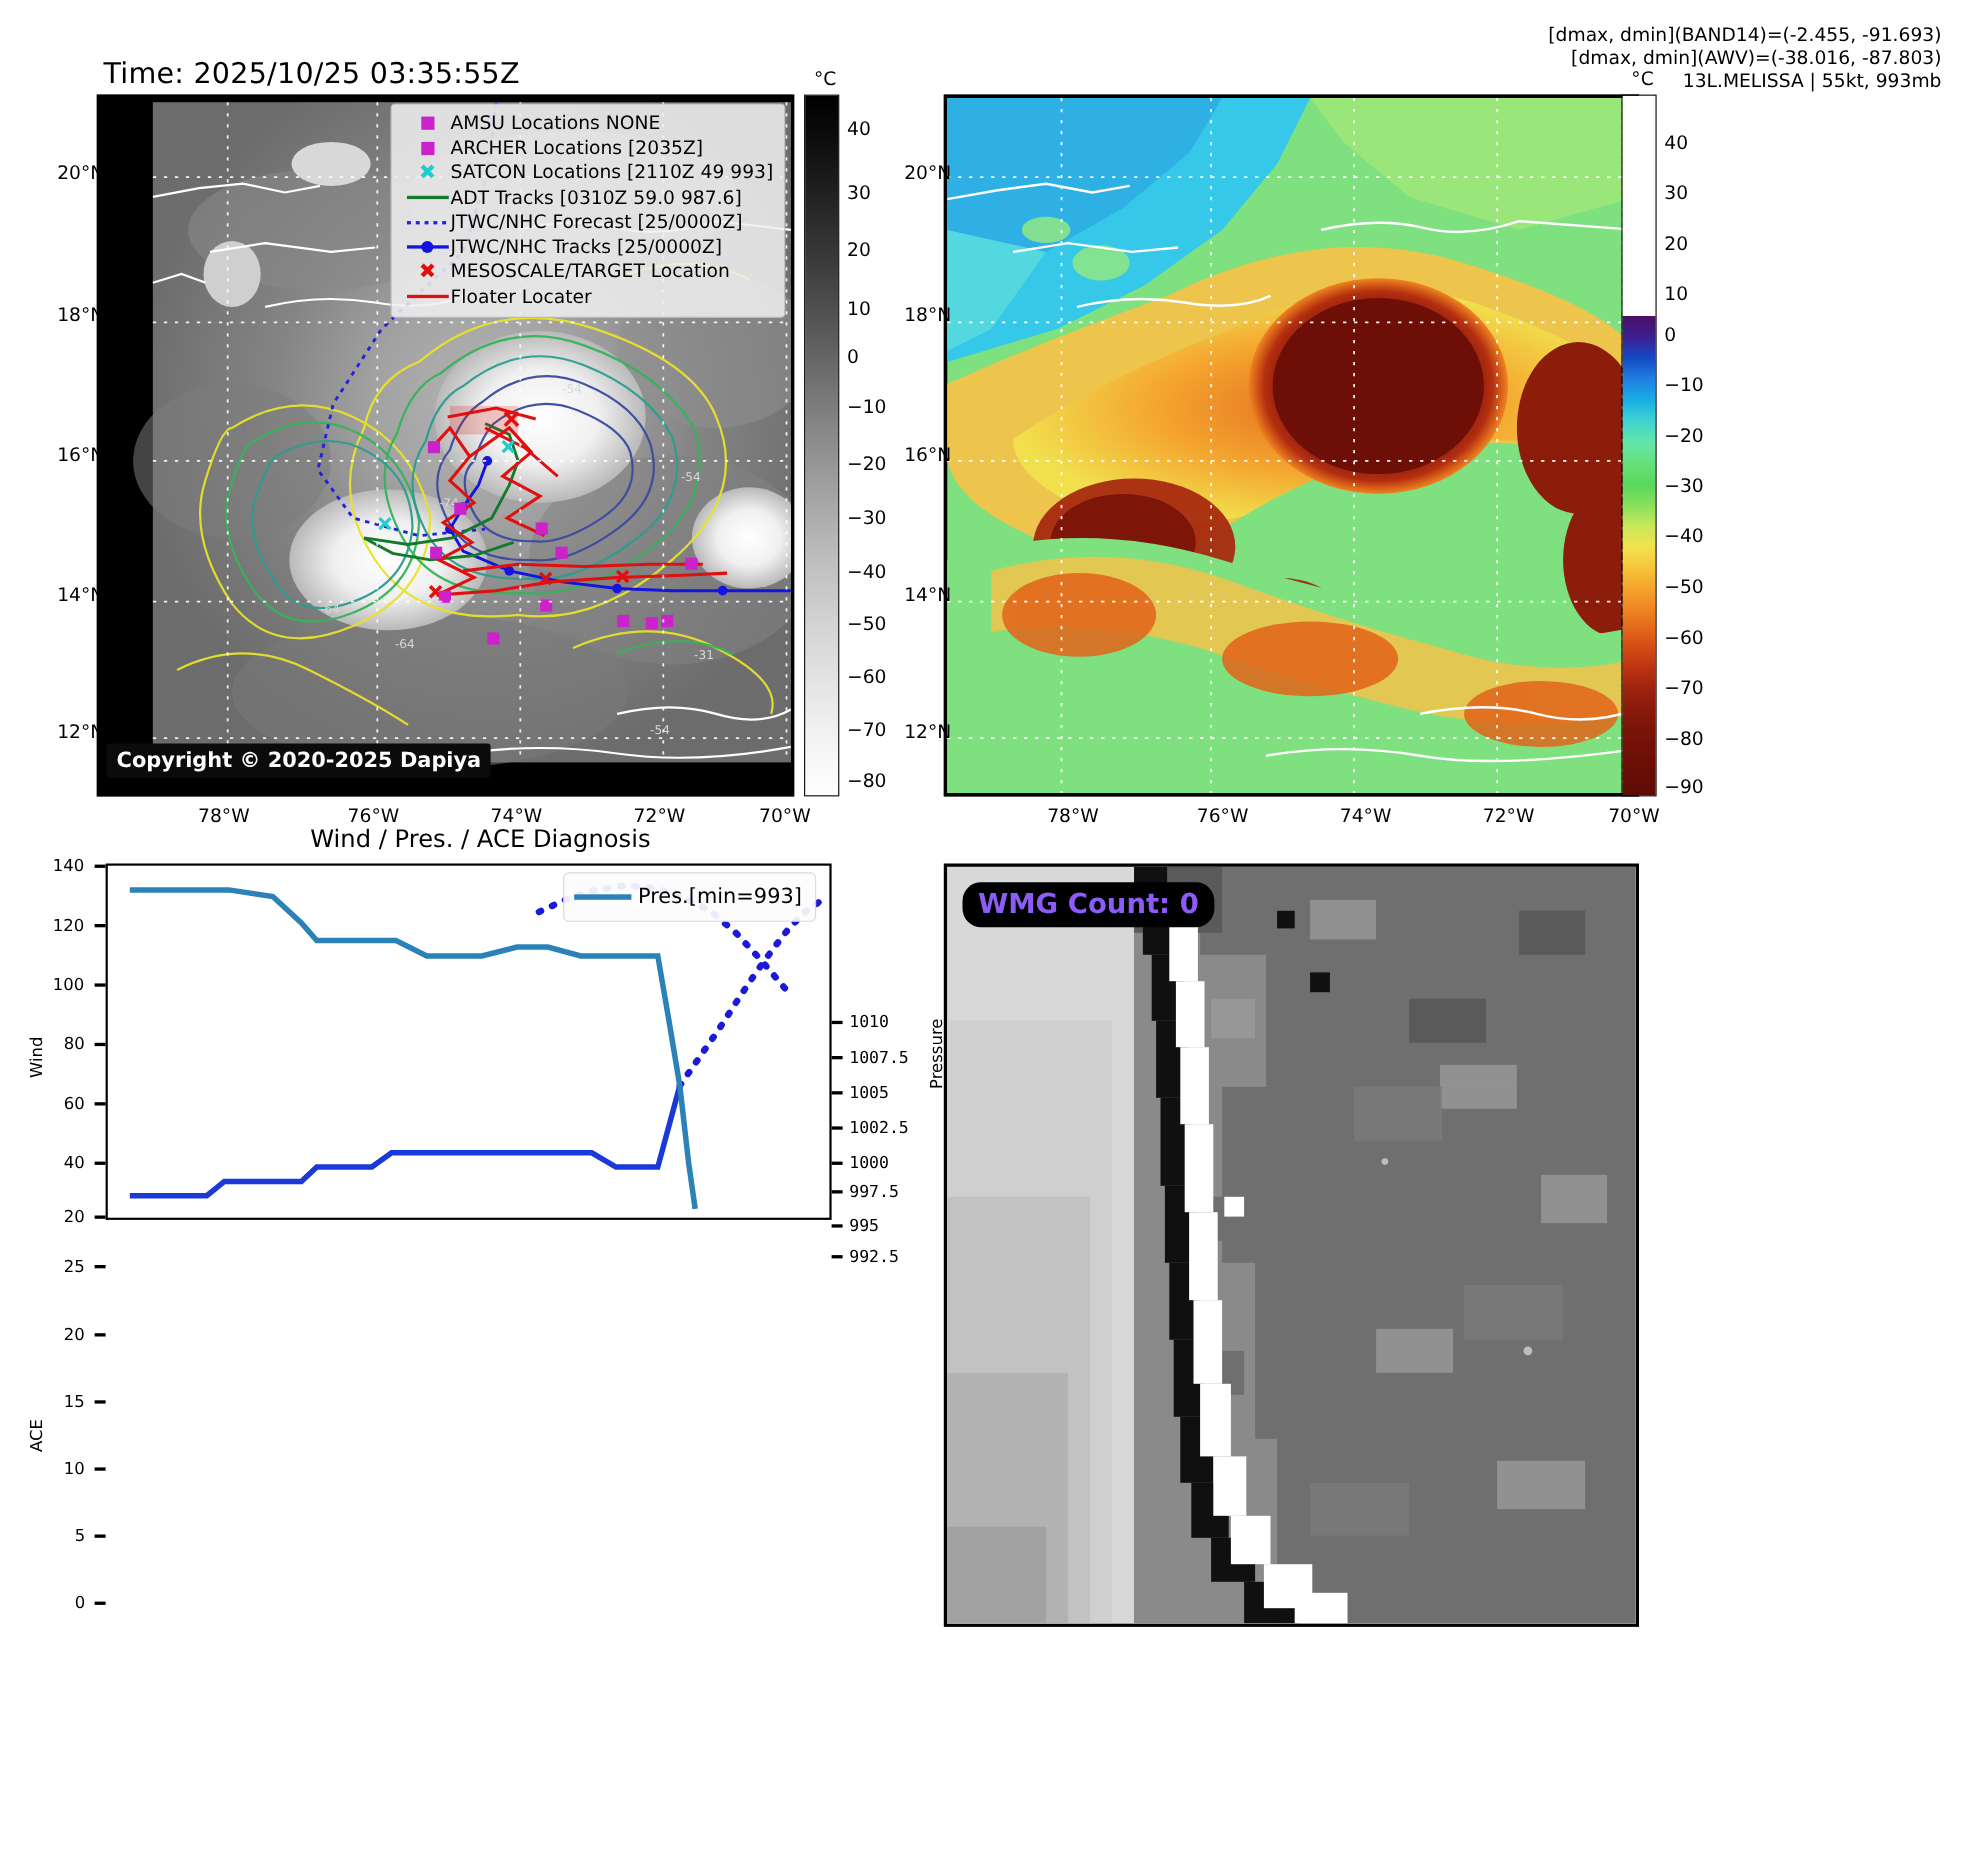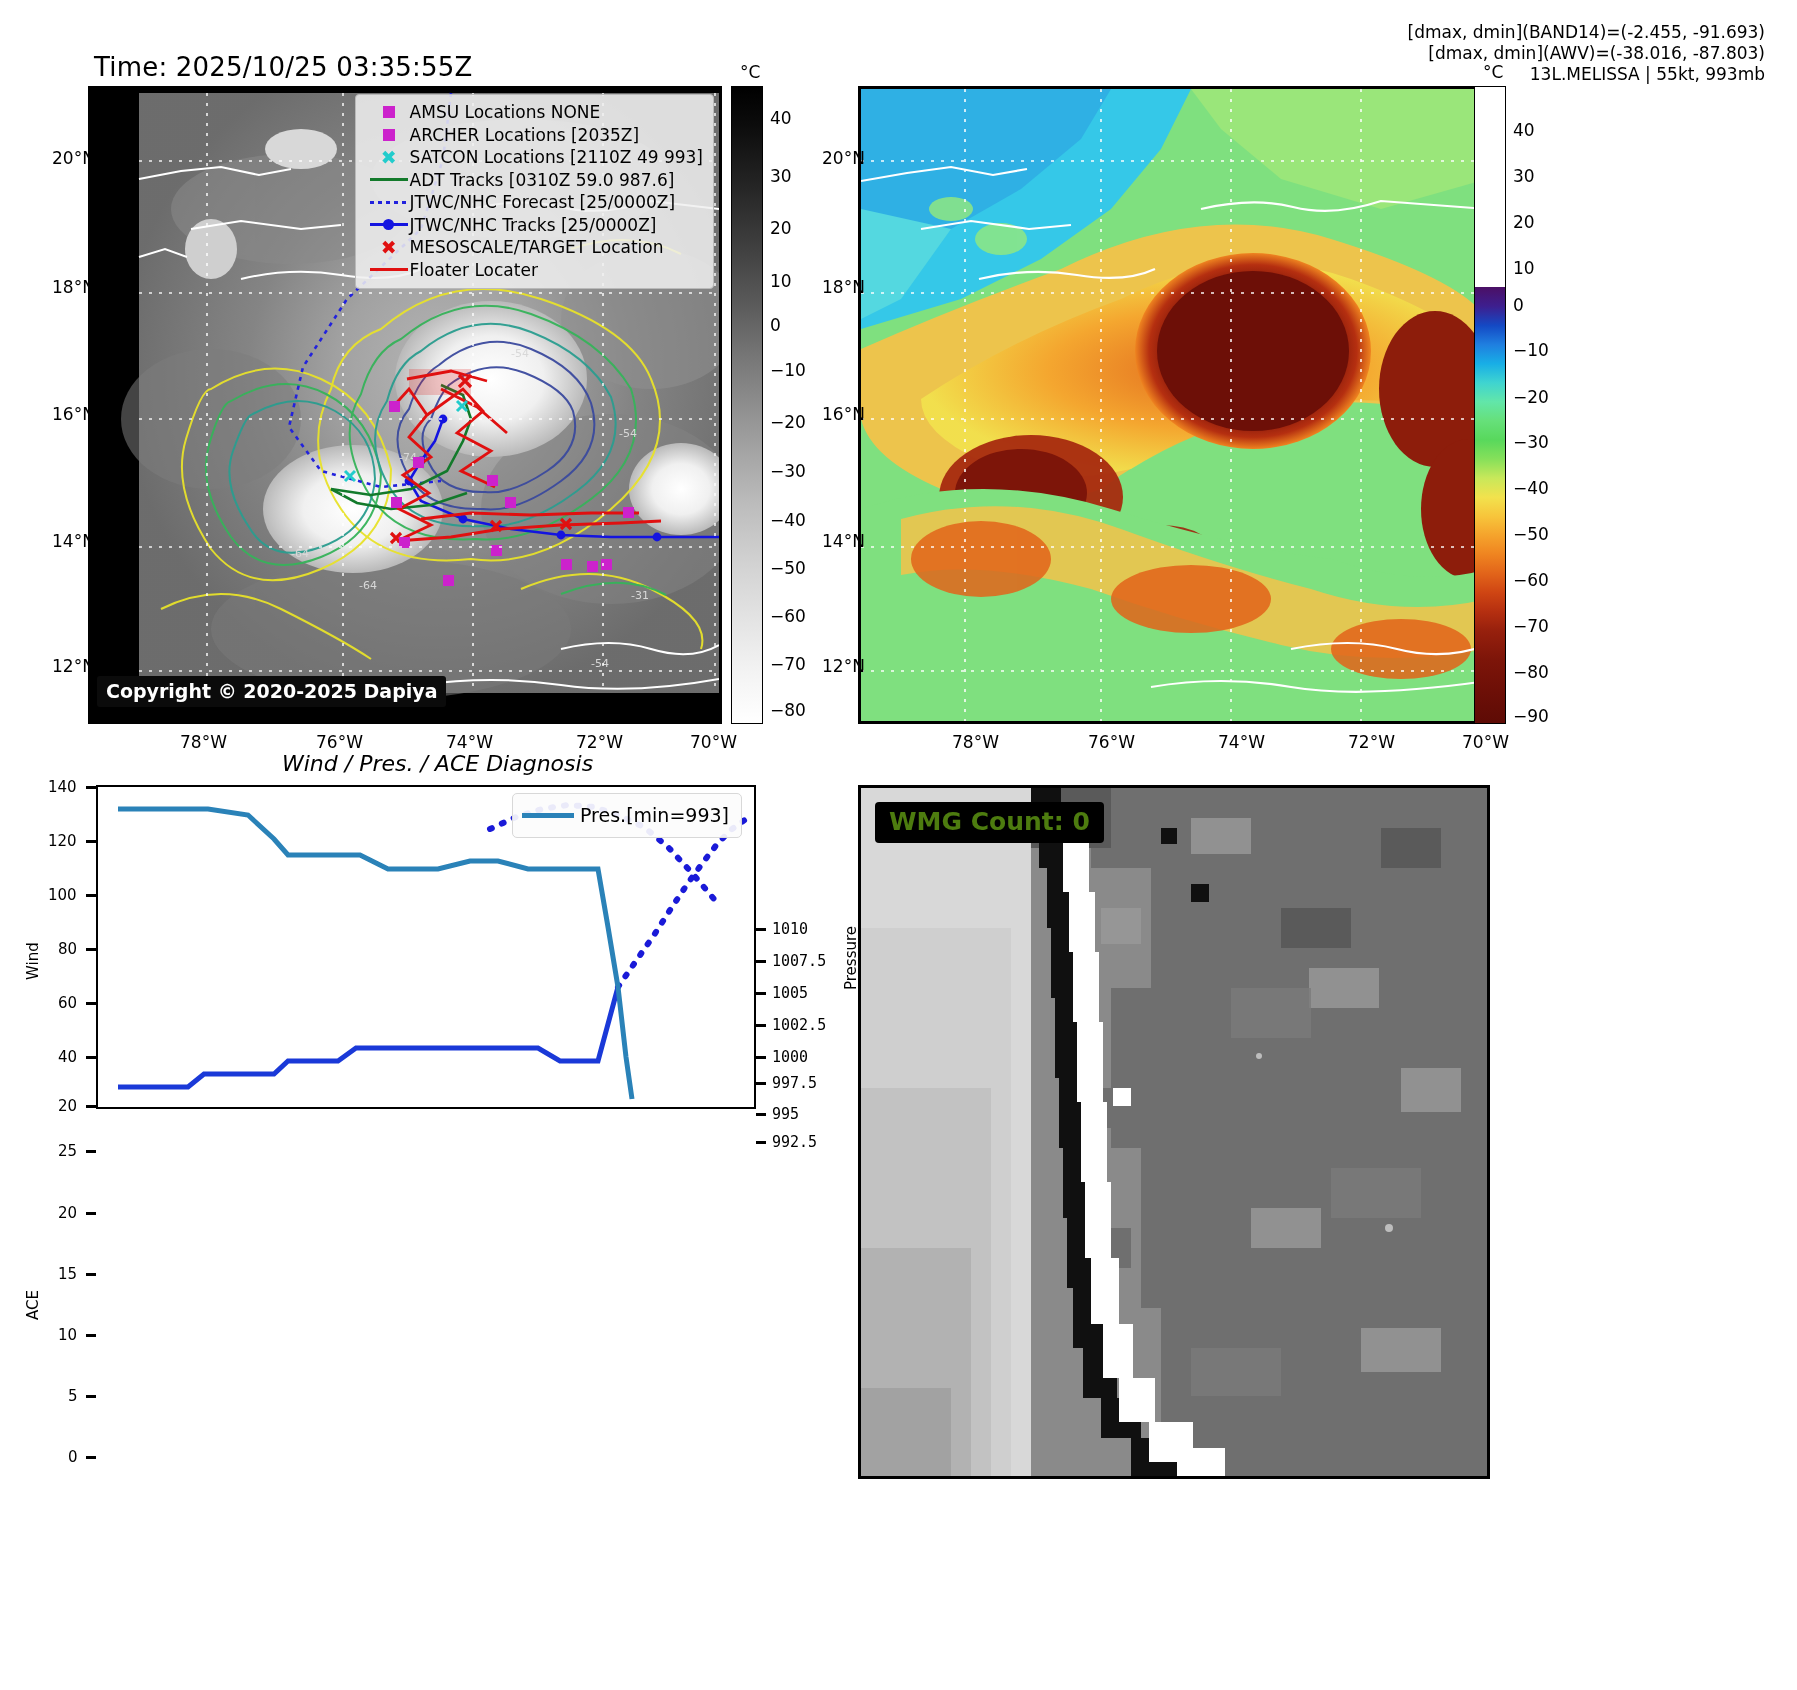--- a/index.html
+++ b/index.html
@@ -47,38 +47,38 @@
      background-image:linear-gradient(to right,currentColor 45%,transparent 0);
      background-size:8px 3px;}
   .lnmark{position:relative;width:38px;height:3px;display:inline-block;}
   .lnmark .dotm{position:absolute;left:13px;top:-4px;width:11px;height:11px;border-radius:50%;}
 
   
   .copyright{position:absolute;background:#0b0b0b;color:#fff;font-weight:bold;
      font-size:19px;padding:4px 9px 5px 9px;border-radius:3px;}
 
   
-  .wmg{position:absolute;background:#000;color:#4d7c0f;font-weight:bold;font-size:25px;
-     padding:5px 14px 7px 14px;border-radius:4px;}
+  .wmg{position:absolute;background:#000;color:#8b5cf6;font-weight:bold;font-size:25px;
+     padding:5px 14px 7px 14px;border-radius:17px;}
 
   
   .axbox{position:absolute;border:2.5px solid #000;box-sizing:border-box;background:#fff;}
   .ylab-rot{position:absolute;font-size:15px;transform-origin:0 0;transform:rotate(-90deg);}
   .ticklab{position:absolute;font-size:15px;white-space:nowrap;}
   .tickmark{position:absolute;background:#000;}
   .chart-legend{position:absolute;background:rgba(252,252,252,.92);
      border:1.5px solid #d8d8d8;border-radius:5px;padding:7px 12px 8px 9px;}
   .cl-row{display:flex;align-items:center;height:28px;}
   .cl-key{width:58px;flex:0 0 58px;display:flex;align-items:center;}
   .cl-txt{font-size:19px;white-space:nowrap;}
   .cl-ln{width:52px;height:5px;display:inline-block;}
   .cl-dot{width:52px;height:6px;display:inline-block;
      background-image:linear-gradient(to right,currentColor 42%,transparent 0);
      background-size:13px 6px;}
-  .chart-title{position:absolute;font-size:22px;font-style:italic;}
+  .chart-title{position:absolute;font-size:22px;}
   svg{display:block;}
 </style>
 </head>
 <body>
 
 <div class="page">
 
   <div class="t title-main" style="left:94px;top:52px;">Time: 2025/10/25 03:35:55Z</div>
 
   <div class="t hdr-right" style="right:32px;top:20px;width:640px;">[dmax, dmin](BAND14)=(-2.455, -91.693)</div>

